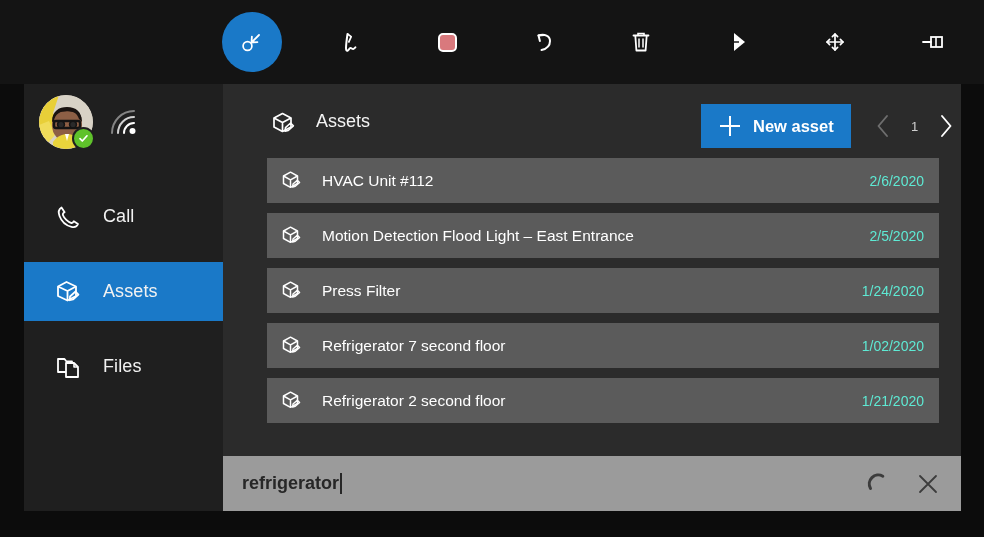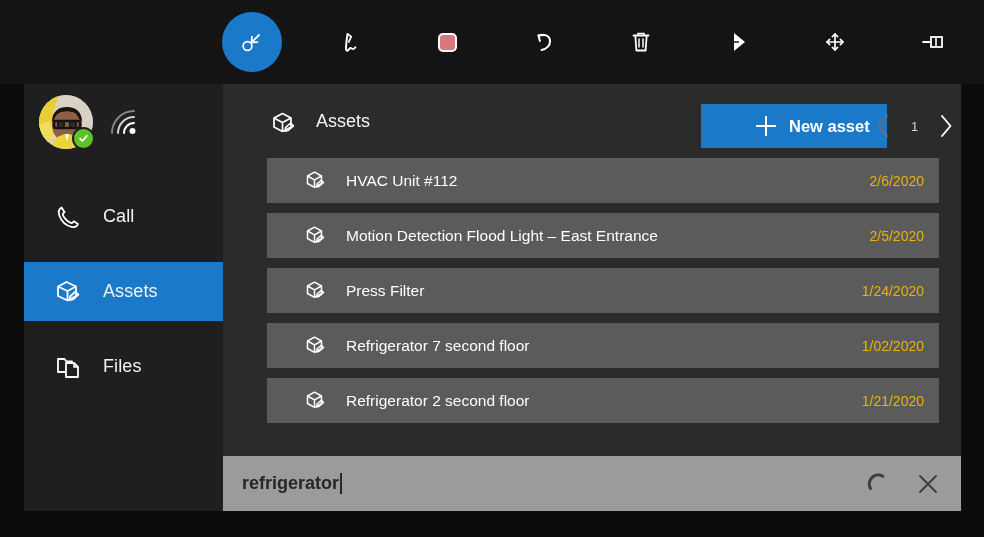--- a/index.html
+++ b/index.html
@@ -147,21 +147,20 @@
   .new-asset-btn {
     position: absolute;
     left: 478px; top: 20px;
     width: 150px; height: 44px;
     background: #1a79c8;
     display: flex;
     align-items: center;
     cursor: pointer;
     border: none;
     font-family: inherit;
-    padding-left: 36px;
   }
   .plus-icon {
     margin-left: 19px;
     width: 20px; height: 20px;
     position: relative;
   }
   .plus-icon:before, .plus-icon:after {
     content: "";
     position: absolute;
     background: #fff;
@@ -202,38 +201,37 @@
     width: 738px;
   }
   .asset-row {
     position: relative;
     margin: 0 22px 10px 44px;
     height: 45px;
     background: #5b5b5b;
     display: flex;
     align-items: center;
     cursor: pointer;
-    padding-left: 24px;
   }
   .row-icon {
     margin-left: 13px;
     width: 28px; height: 26px;
     display: flex;
     align-items: center;
     justify-content: center;
   }
   .row-name {
     margin-left: 14px;
     color: #ffffff;
     font-size: 15.5px;
     flex: 1;
     white-space: nowrap;
   }
   .row-date {
-    color: #eab308;
+    color: #5eead4;
     font-size: 14px;
     margin-right: 15px;
   }
 
   
   .searchbar {
     position: absolute;
     left: 223px; top: 456px;
     width: 738px; height: 55px;
     background: #9b9b9b;

